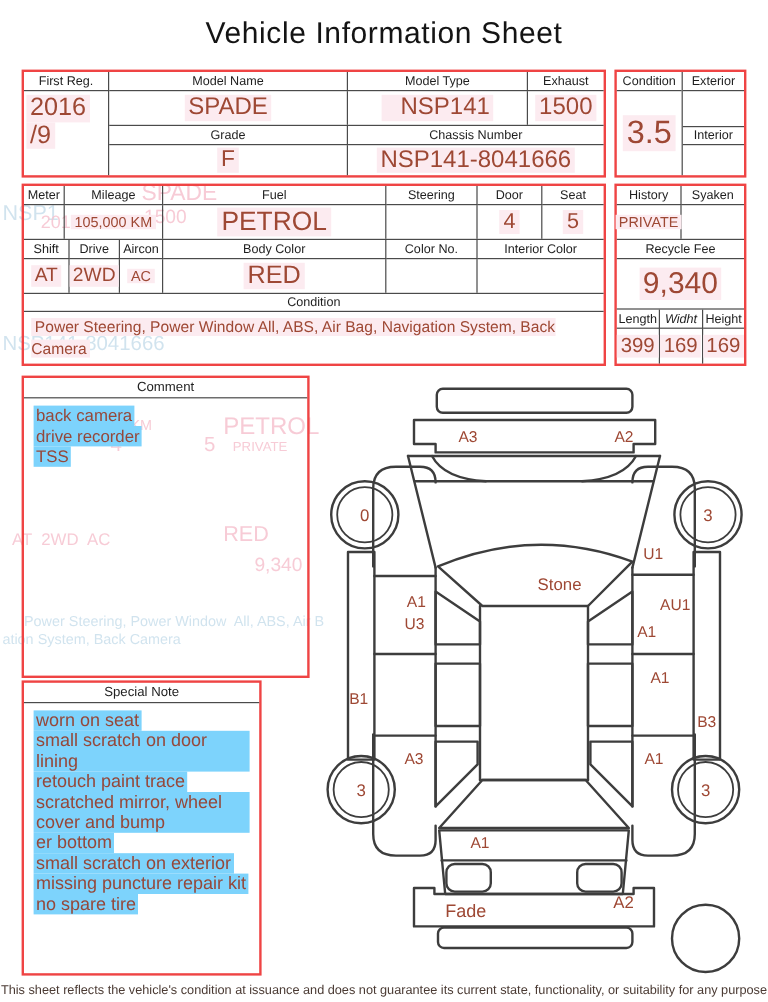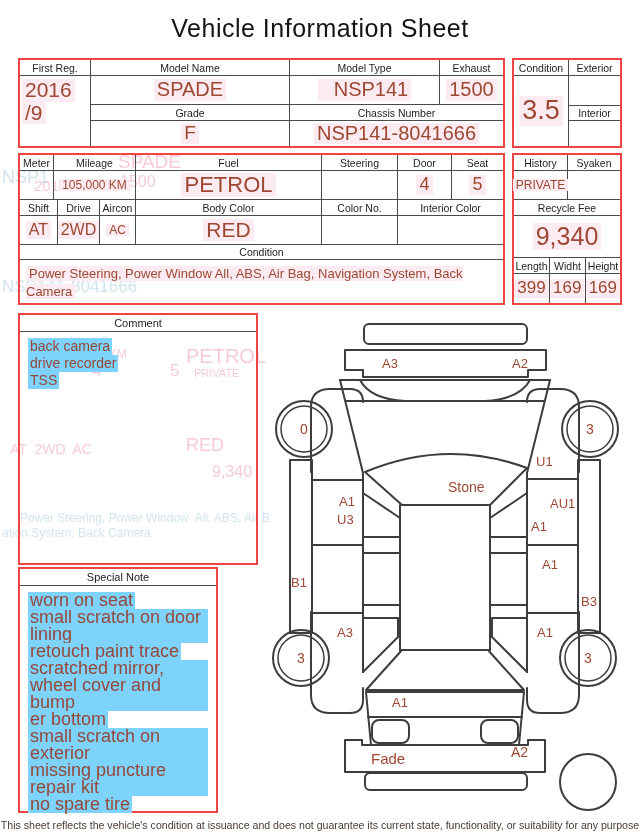--- a/index.html
+++ b/index.html
@@ -170,21 +170,21 @@
           <span class="v" style="font-size:12px;">PRIVATE</span>
         </div>
       <div class="cellv" style="flex:1;"></div>
     </div>
     <div class="hdr bb" style="height:16px;">Recycle Fee</div>
     <div class="cellv bb" style="height:42px;">
         <span class="v" style="font-size:25px;">9,340</span>
       </div>
     <div class="row" style="height:16px;">
       <div class="hdr br bb" style="width:36px;">Length</div>
-      <div class="hdr br bb" style="width:36px;">Widht</div>
+      <div class="hdr br bb" style="width:36px;font-style:italic;">Widht</div>
       <div class="hdr bb" style="flex:1;">Height</div>
     </div>
     <div class="row" style="flex:1;height:29px;">
       <div class="cellv br" style="width:36px;">
           <span class="v" style="font-size:17px;">399</span>
         </div>
       <div class="cellv br" style="width:36px;">
           <span class="v" style="font-size:17px;">169</span>
         </div>
       <div class="cellv" style="flex:1;">
@@ -197,21 +197,21 @@
     <div class="hdr bb" style="height:17px;font-size:11px;">Comment</div>
     <div style="padding:6px 8px;font-size:14px;line-height:17px;">
       <div><span class="ln">back camera</span></div>
       <div><span class="ln">drive recorder</span></div>
       <div><span class="ln">TSS</span></div>
     </div>
   </div>
 
   <div class="box" style="left:18px;top:567px;width:200px;height:246px;">
     <div class="hdr bb" style="height:17px;font-size:11px;">Special Note</div>
-    <div style="padding:6px 8px;font-size:18px;line-height:17px;">
+    <div style="padding:6px 8px;font-size:15px;line-height:17px;">
       <div><span class="ln">worn on seat</span></div>
       <div><span class="ln">small scratch on door lining</span></div>
       <div><span class="ln">retouch paint trace</span></div>
       <div><span class="ln">scratched mirror, wheel cover and bump</span></div>
       <div><span class="ln">er bottom</span></div>
       <div><span class="ln">small scratch on exterior</span></div>
       <div><span class="ln">missing puncture repair kit</span></div>
       <div><span class="ln">no spare tire</span></div>
     </div>
   </div>

